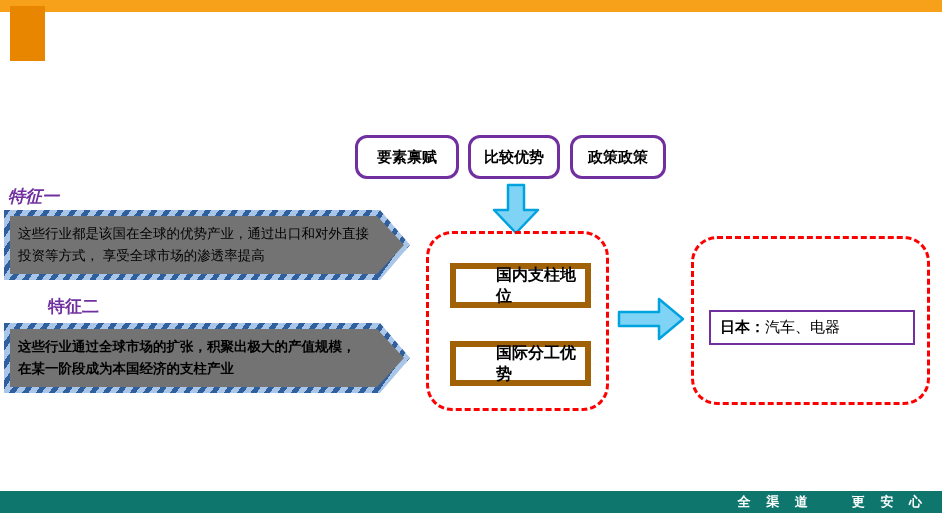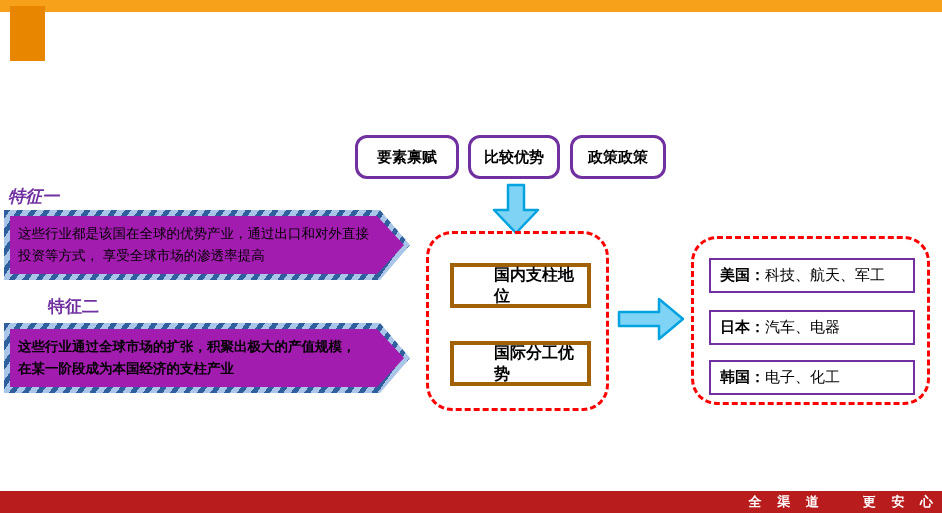--- a/index.html
+++ b/index.html
@@ -14,34 +14,34 @@
   
   .factor-box{position:absolute;top:135px;height:44px;background:#fff;border:3px solid #7030A0;border-radius:12px;display:flex;align-items:center;justify-content:center;font-size:15px;font-weight:600;color:#000;box-sizing:border-box;}
 
   
   .arrow{position:absolute;}
 
   
   .feature-label{position:absolute;left:8px;font-size:17px;font-weight:bold;color:#7030A0;white-space:nowrap;}
   .banner{position:absolute;left:4px;width:406px;height:70px;}
   .banner-stripes{position:absolute;inset:0;background:repeating-linear-gradient(125deg,#2F5F9C 0 5px,#A9C6E8 5px 11px);clip-path:polygon(0 0,calc(100% - 30px) 0,100% 50%,calc(100% - 30px) 100%,0 100%);}
-  .banner-inner{position:absolute;left:6px;top:6px;right:6px;bottom:6px;background:#a21caf;clip-path:polygon(0 0,calc(100% - 27px) 0,100% 50%,calc(100% - 27px) 100%,0 100%);display:flex;align-items:center;}
+  .banner-inner{position:absolute;left:6px;top:6px;right:6px;bottom:6px;background:#737373;clip-path:polygon(0 0,calc(100% - 27px) 0,100% 50%,calc(100% - 27px) 100%,0 100%);display:flex;align-items:center;}
   .banner-text{padding:2px 34px 2px 8px;font-size:13.5px;color:#000;line-height:1.6;}
 
   
   .dashed-group{position:absolute;border:3px dashed #FF0000;border-radius:26px;box-sizing:border-box;background:transparent;}
   #pillar-group{left:426px;top:231px;width:183px;height:180px;}
-  .pillar-box{position:absolute;left:21px;width:141px;height:45px;border:4px solid #a16207;background:#fff;display:flex;align-items:center;justify-content:center;font-size:16px;font-weight:600;color:#000;box-sizing:border-box;padding-left:40px;}
+  .pillar-box{position:absolute;left:21px;width:141px;height:45px;border:6px solid #a16207;background:#fff;display:flex;align-items:center;justify-content:center;font-size:16px;font-weight:600;color:#000;box-sizing:border-box;padding-left:40px;}
 
   #country-group{left:691px;top:236px;width:239px;height:169px;}
   .country-box{position:absolute;left:15px;width:206px;height:35px;border:2px solid #7030A0;background:#fff;display:flex;align-items:center;padding-left:9px;font-size:15px;color:#000;box-sizing:border-box;white-space:nowrap;}
   .country-name{font-weight:bold;}
 
   
-  .footer{position:absolute;left:0;bottom:0;width:100%;height:22px;background:#b91c1c;display:flex;align-items:center;justify-content:flex-end;padding-right:3px;box-sizing:border-box;}
+  .footer{position:absolute;left:0;bottom:0;width:100%;height:22px;background:#0f766e;display:flex;align-items:center;justify-content:flex-end;padding-right:14px;box-sizing:border-box;}
   .footer-text{color:#ffffff;font-size:13px;font-weight:bold;letter-spacing:6px;white-space:nowrap;}
 </style>
 </head>
 <body>
 
 <div class="slide">
 
   <div class="top-strip"></div>
   <div class="corner-block"></div>
 
@@ -83,31 +83,23 @@
     <div class="pillar-box" style="top:107px;">
       <span>国际分工优势</span>
     </div>
   </div>
 
   <svg class="arrow" style="left:617px;top:297px;" width="68" height="44" viewBox="0 0 68 44">
     <path d="M2 15 H42 V2 L66 22 L42 42 V29 H2 Z" fill="#7FD4F5" stroke="#00A2E0" stroke-width="2.5" stroke-linejoin="round"></path>
   </svg>
 
   <div class="dashed-group" id="country-group">
-    <div class="country-box" style="top:19px;">
-      <span class="country-name">美国：</span>
-      <span>科技、航天、军工</span>
-    </div>
     <div class="country-box" style="top:71px;">
       <span class="country-name">日本：</span>
       <span>汽车、电器</span>
-    </div>
-    <div class="country-box" style="top:121px;">
-      <span class="country-name">韩国：</span>
-      <span>电子、化工</span>
     </div>
   </div>
 
   <div class="footer">
     <span class="footer-text">全 渠 道　　更 安 心</span>
   </div>
 
 </div>
 
 </body></html>

